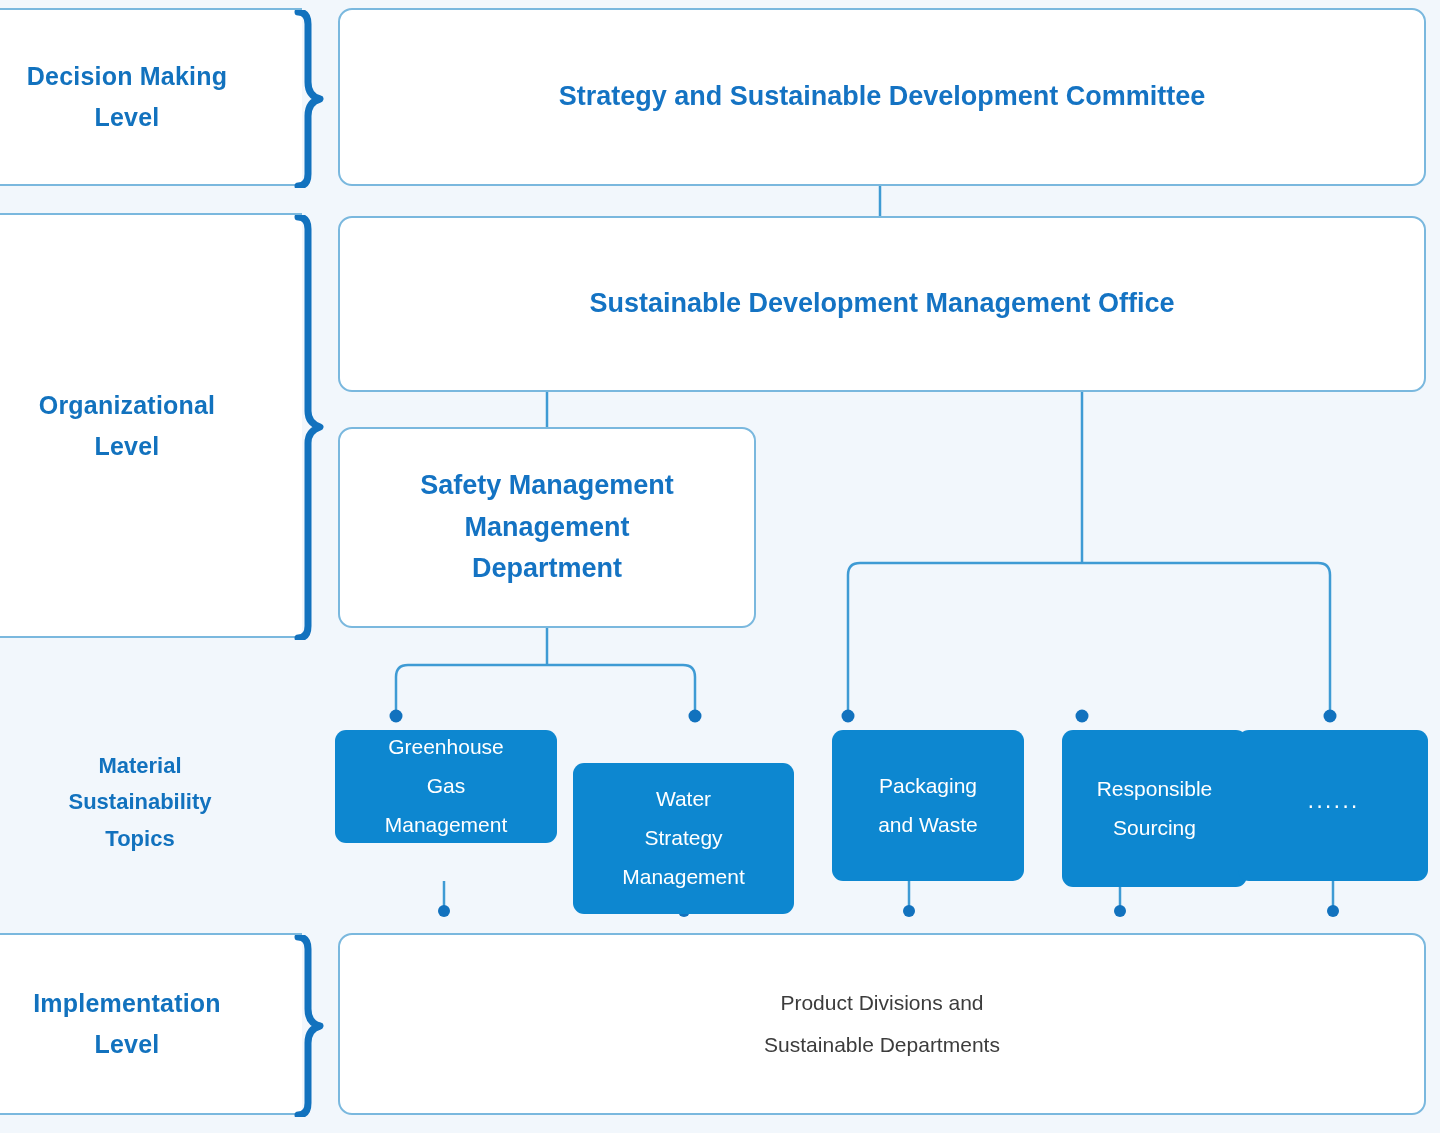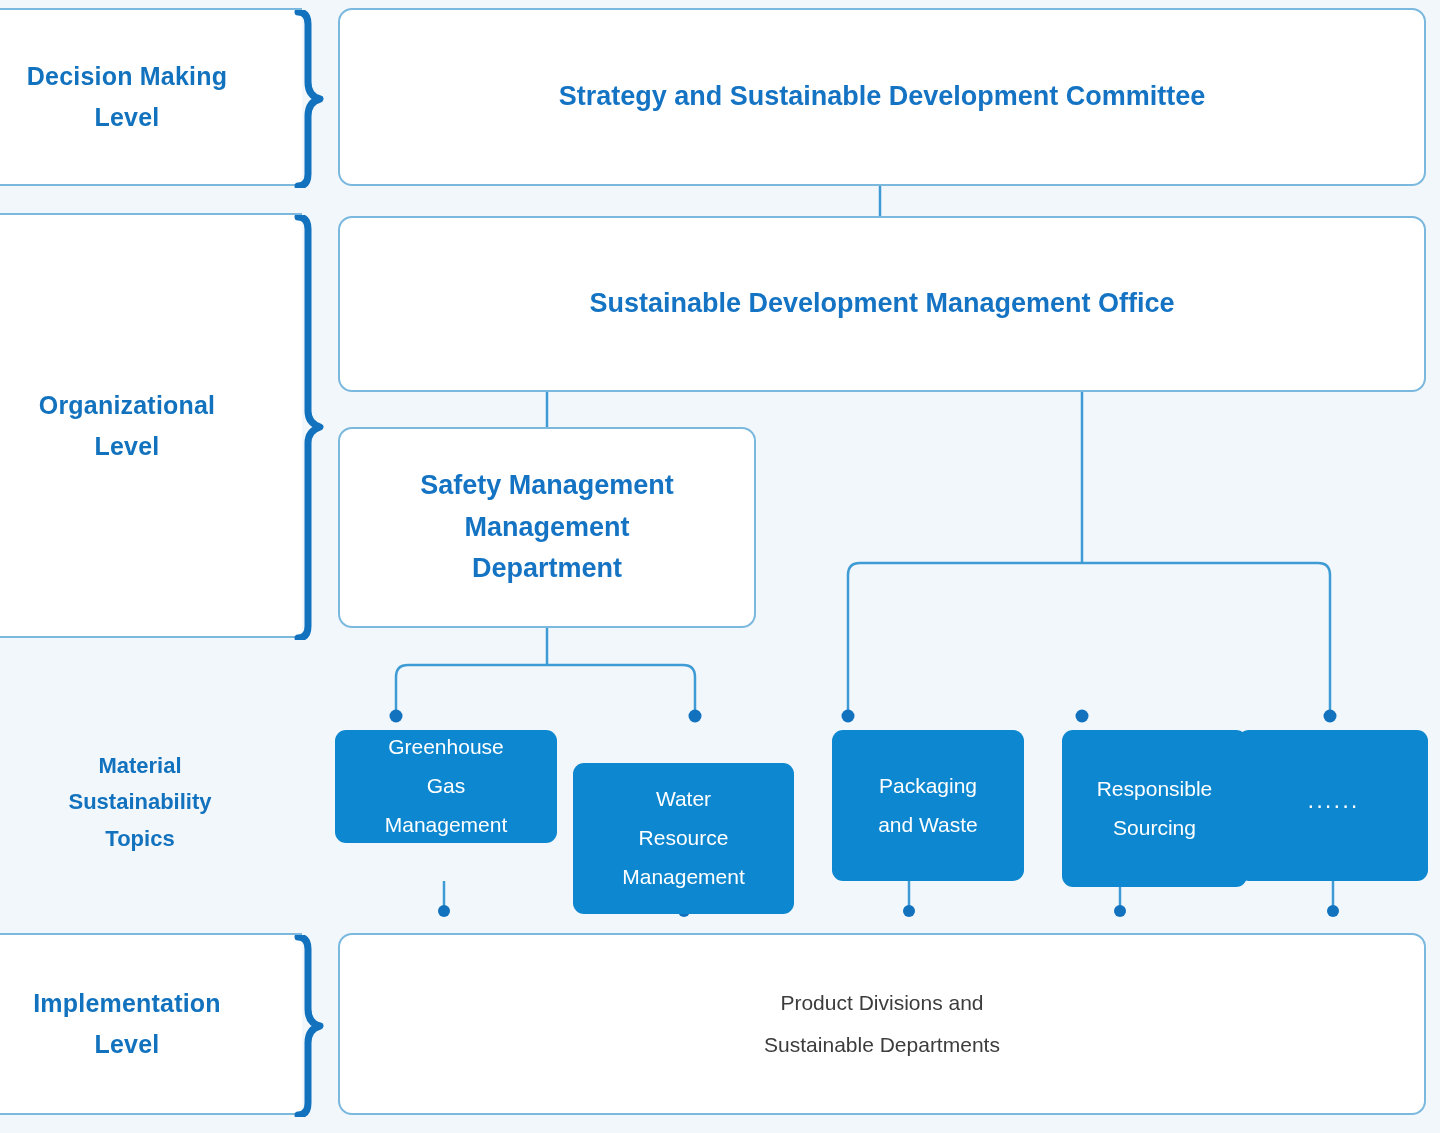--- a/index.html
+++ b/index.html
@@ -216,21 +216,21 @@
     <div class="node-text">
       <span>Greenhouse</span><br>
       <span>Gas</span><br>
       <span>Management</span>
     </div>
   </div>
 
   <div class="node-blue" style="left:573px; top:730px; width:221px; height:151px;margin-top:33px;">
     <div class="node-text">
       <span>Water</span><br>
-      <span>Resource</span><br>
+      <span>Strategy</span><br>
       <span>Management</span>
     </div>
   </div>
 
   <div class="node-blue" style="left:813px; top:730px; width:192px; height:151px;margin-left:19px;">
     <div class="node-text">
       <span>Packaging</span><br>
       <span>and Waste</span>
     </div>
   </div>

